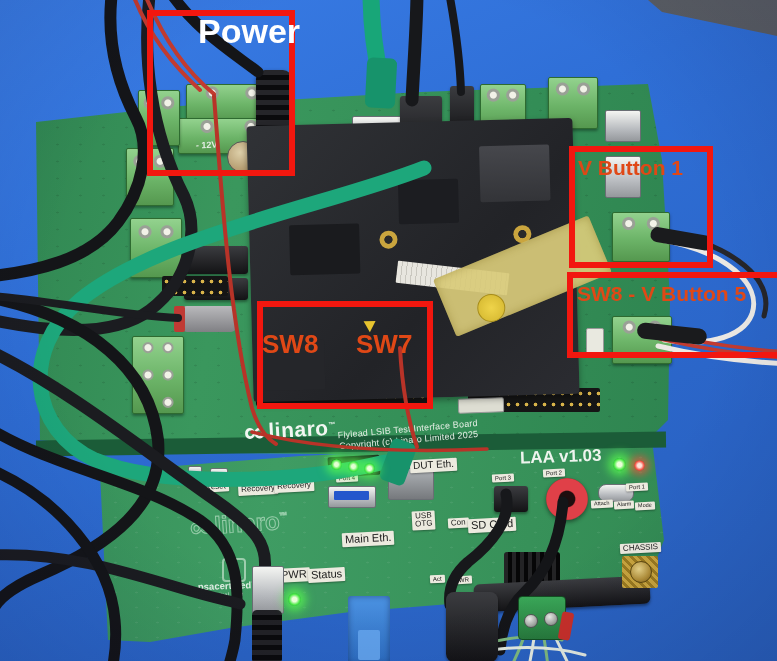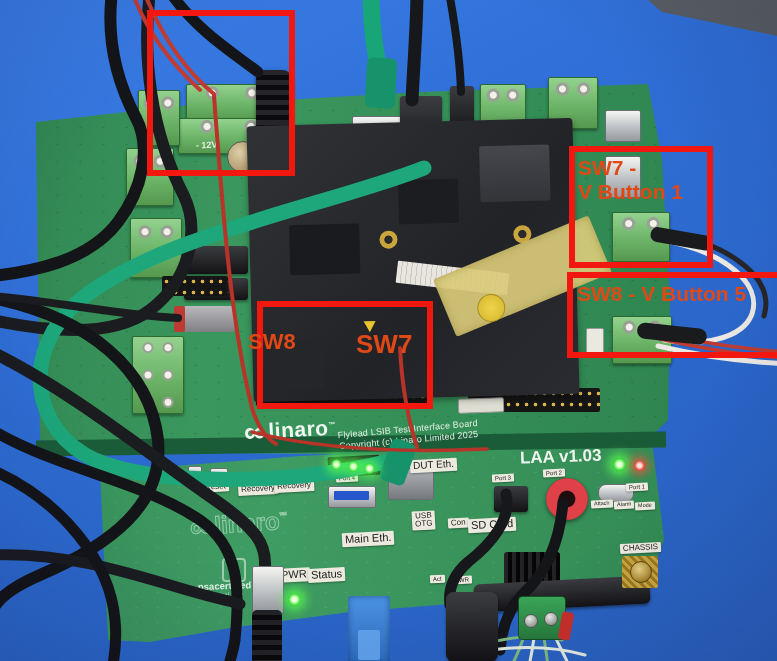--- a/index.html
+++ b/index.html
@@ -223,27 +223,27 @@
     <path stroke="#7fba7f" stroke-width="3" d="M 544,638 C 546,652 548,662 548,670"></path>
     <path stroke="#e4ece2" stroke-width="3" d="M 554,634 C 560,648 566,658 570,668"></path>
     <path stroke="#7fba7f" stroke-width="3" d="M 480,645 C 510,636 545,634 562,640"></path>
     <path stroke="#e4ece2" stroke-width="3" d="M 470,655 C 505,645 550,645 585,655"></path>
   </svg>
 
   <div class="abs" style="left:0;top:0;width:777px;height:661px;z-index:25;pointer-events:none;
               background:radial-gradient(ellipse at 50% 45%,rgba(0,0,0,0) 60%,rgba(0,0,40,.14) 100%);"></div>
 
   <div class="abs annobox" style="left:147px;top:10px;width:136px;height:154px;"></div>
+  <div class="abs annotext" style="left:198px;top:12px;font-size:34px;font-weight:600;color:#ffffff;">Power</div>
 
   <div class="abs annobox" style="left:569px;top:146px;width:132px;height:110px;"></div>
   <div class="abs annotext" style="left:578px;top:156px;font-size:21px;">
-    <div>SW7 -</div>
     <div>V Button 1</div>
   </div>
 
   <div class="abs annobox" style="left:567px;top:272px;width:204px;height:74px;"></div>
   <div class="abs annotext" style="left:577px;top:282px;font-size:21px;">SW8 - V Button 5</div>
 
   <div class="abs annobox" style="left:257px;top:301px;width:164px;height:96px;"></div>
-  <div class="abs annotext" style="left:248px;top:330px;font-size:22px;">SW8</div>
+  <div class="abs annotext" style="left:262px;top:330px;font-size:26px;">SW8</div>
   <div class="abs annotext" style="left:356px;top:330px;font-size:26px;">SW7</div>
 
 </div>
 
 </body></html>

